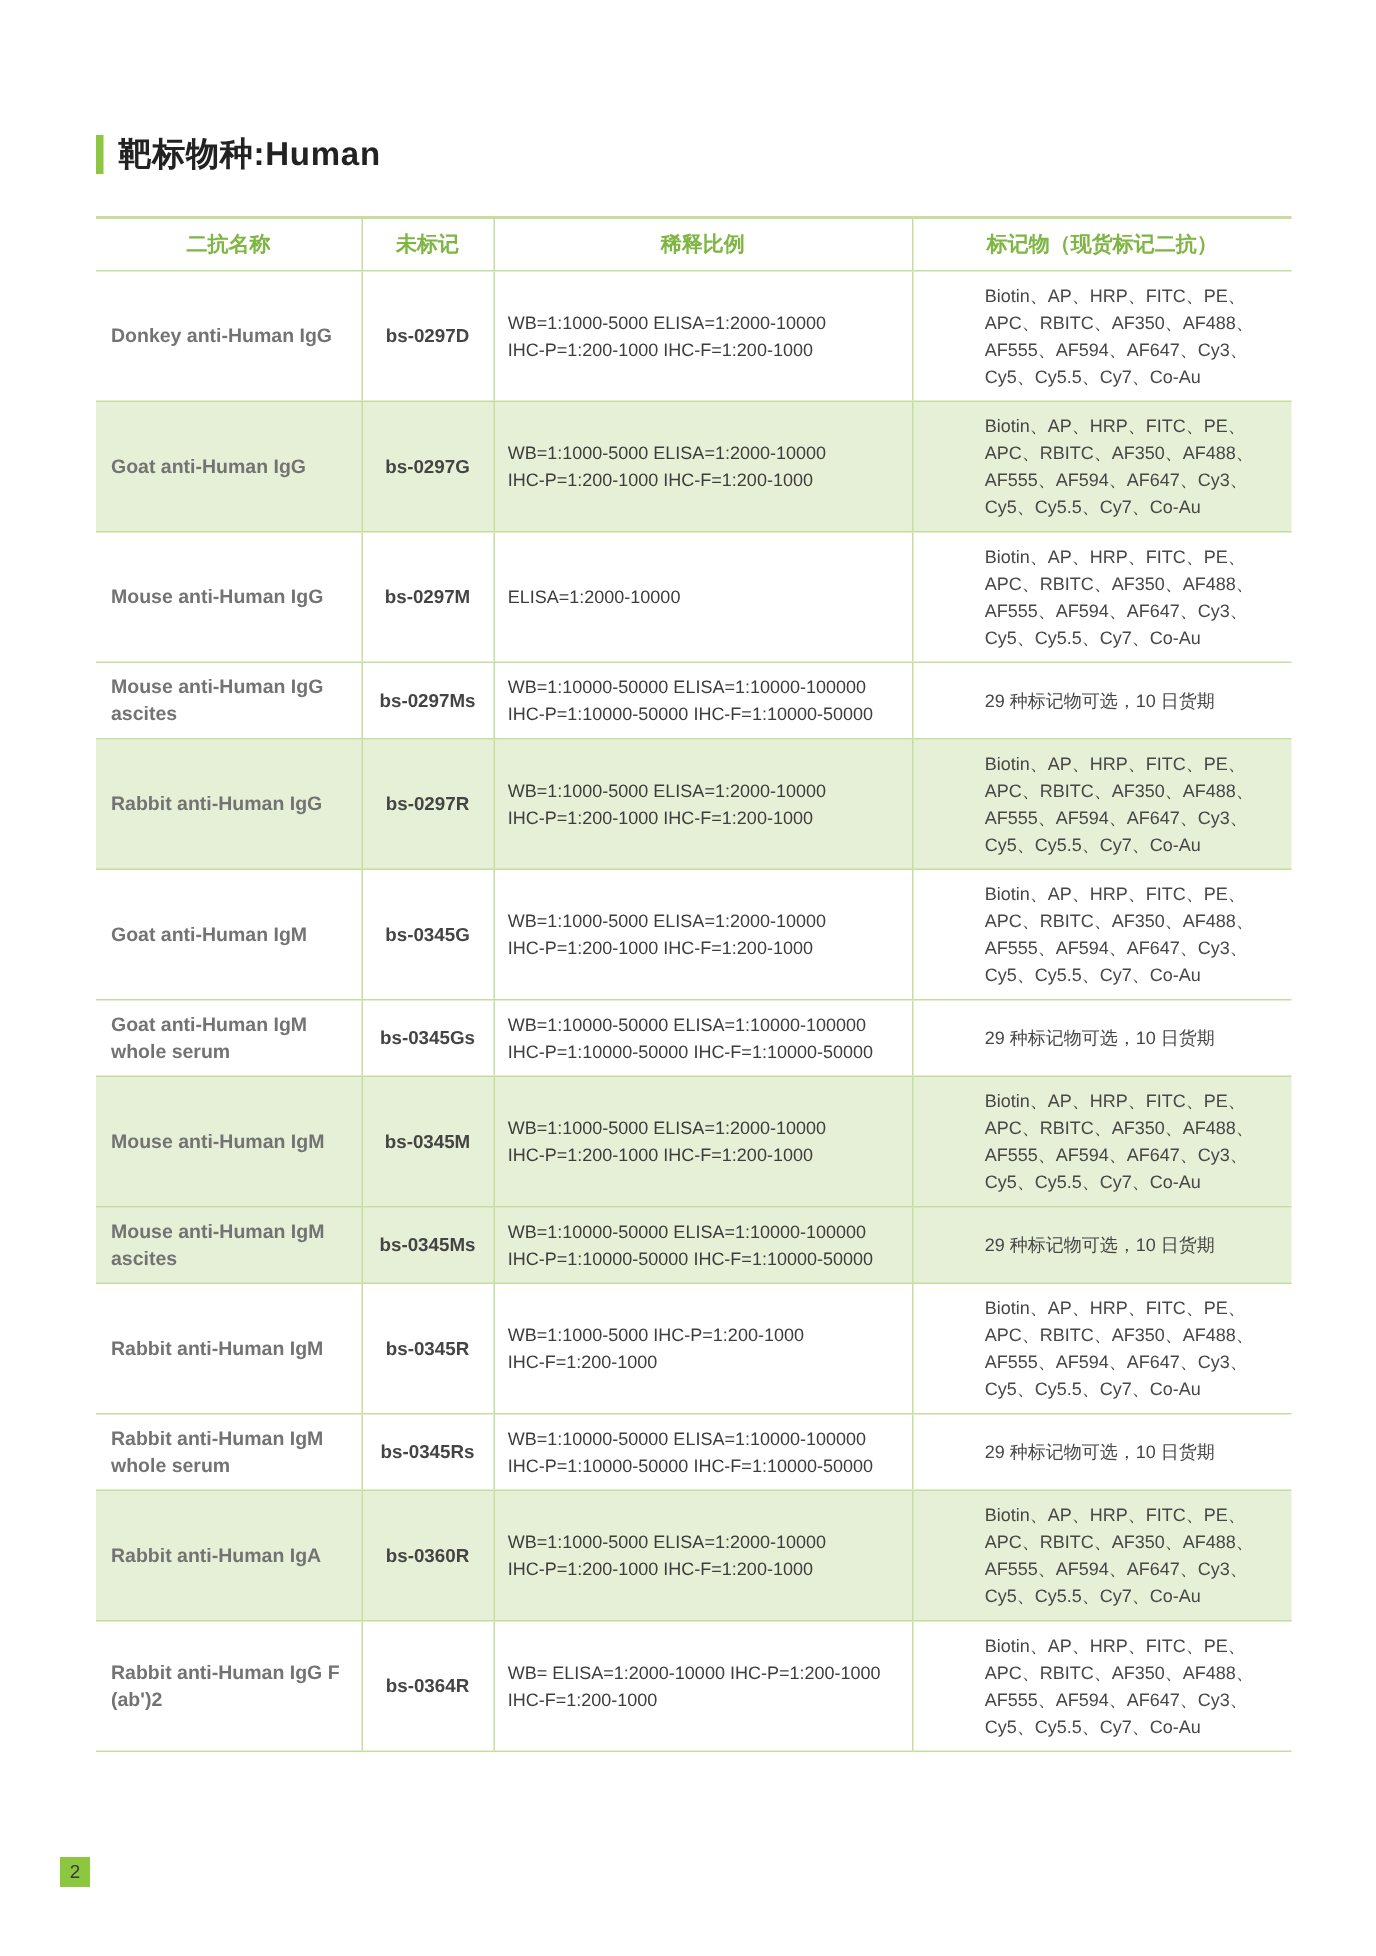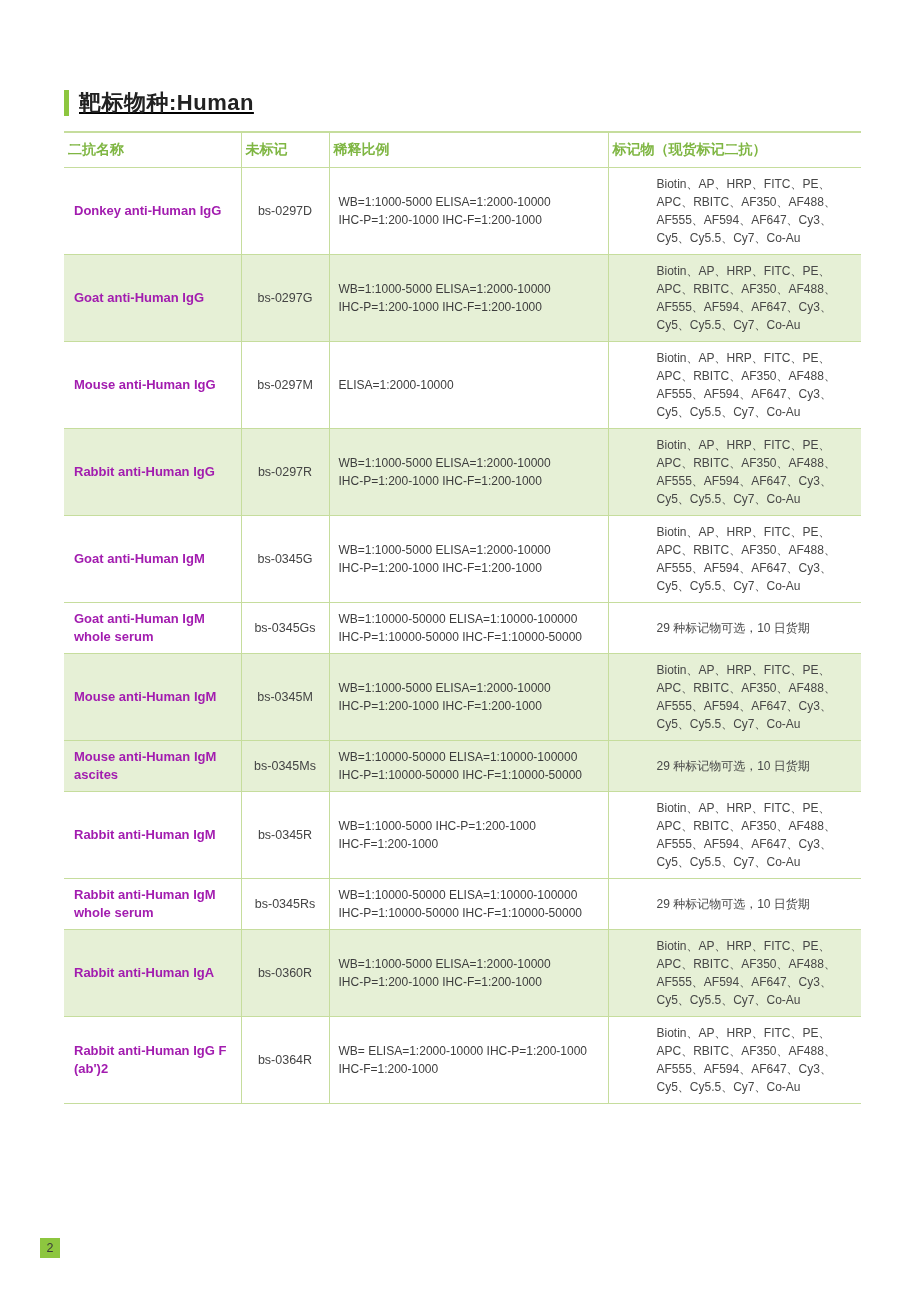--- a/index.html
+++ b/index.html
@@ -13,22 +13,21 @@
   }
   .content {
     position: absolute;
     left: 64px; top: 88px;
     width: 797px;
   }
   .title-row {
     display: flex;
     align-items: center;
     height: 30px;
-    margin-bottom: 13px;
-    text-decoration: underline;
+    margin-bottom: 26px;
   }
   .accent-bar {
     width: 5px; height: 26px;
     background: #8dc63f;
     margin-right: 10px;
     flex: 0 0 auto;
   }
   .page-title {
     font-size: 22px;
     font-weight: bold;
@@ -40,47 +39,48 @@
     border-collapse: collapse;
     width: 797px;
     table-layout: fixed;
   }
   .ab-table th {
     border-top: 2px solid #c6dd9d;
     border-bottom: 1px solid #c6dd9d;
     color: #7fb643;
     font-size: 14px;
     font-weight: bold;
-    text-align: left;
+    text-align: center;
     padding: 8px 4px;
     background: #ffffff;
   }
   .ab-table td {
     border-bottom: 1px solid #c6dd9d;
     vertical-align: middle;
     padding: 7px 9px;
     background: #ffffff;
   }
   .ab-table th + th,
   .ab-table td + td {
     border-left: 1px solid #c6dd9d;
     margin-top: 46px;
   }
   tr.hl td { background: #e6f0d6; }
   td.c-name {
     font-weight: bold;
     font-size: 13px;
-    color: #a21caf;
+    color: #737373;
     line-height: 1.35;
     padding-left: 10px;
   }
   td.c-code {
     text-align: center;
     font-size: 12.5px;
     color: #444444;
+    font-weight: bold;
   }
   td.c-dil {
     font-size: 12px;
     color: #3d3d3d;
     line-height: 1.5;
     white-space: pre-line;
   }
   td.c-conj {
     font-size: 12px;
     color: #474747;
@@ -137,20 +137,27 @@
     <td class="c-dil">WB=1:1000-5000 ELISA=1:2000-10000
 IHC-P=1:200-1000 IHC-F=1:200-1000</td>
     <td class="c-conj">Biotin、AP、HRP、FITC、PE、APC、RBITC、AF350、AF488、AF555、AF594、AF647、Cy3、Cy5、Cy5.5、Cy7、Co-Au</td>
   </tr>
         <tr>
     <td class="c-name">Mouse anti-Human IgG</td>
     <td class="c-code">bs-0297M</td>
     <td class="c-dil">ELISA=1:2000-10000</td>
     <td class="c-conj">Biotin、AP、HRP、FITC、PE、APC、RBITC、AF350、AF488、AF555、AF594、AF647、Cy3、Cy5、Cy5.5、Cy7、Co-Au</td>
   </tr>
+        <tr>
+    <td class="c-name">Mouse anti-Human IgG ascites</td>
+    <td class="c-code">bs-0297Ms</td>
+    <td class="c-dil">WB=1:10000-50000 ELISA=1:10000-100000
+IHC-P=1:10000-50000 IHC-F=1:10000-50000</td>
+    <td class="c-conj">29 种标记物可选，10 日货期</td>
+  </tr>
         <tr class="hl">
     <td class="c-name">Rabbit anti-Human IgG</td>
     <td class="c-code">bs-0297R</td>
     <td class="c-dil">WB=1:1000-5000 ELISA=1:2000-10000
 IHC-P=1:200-1000 IHC-F=1:200-1000</td>
     <td class="c-conj">Biotin、AP、HRP、FITC、PE、APC、RBITC、AF350、AF488、AF555、AF594、AF647、Cy3、Cy5、Cy5.5、Cy7、Co-Au</td>
   </tr>
         <tr>
     <td class="c-name">Goat anti-Human IgM</td>
     <td class="c-code">bs-0345G</td>

